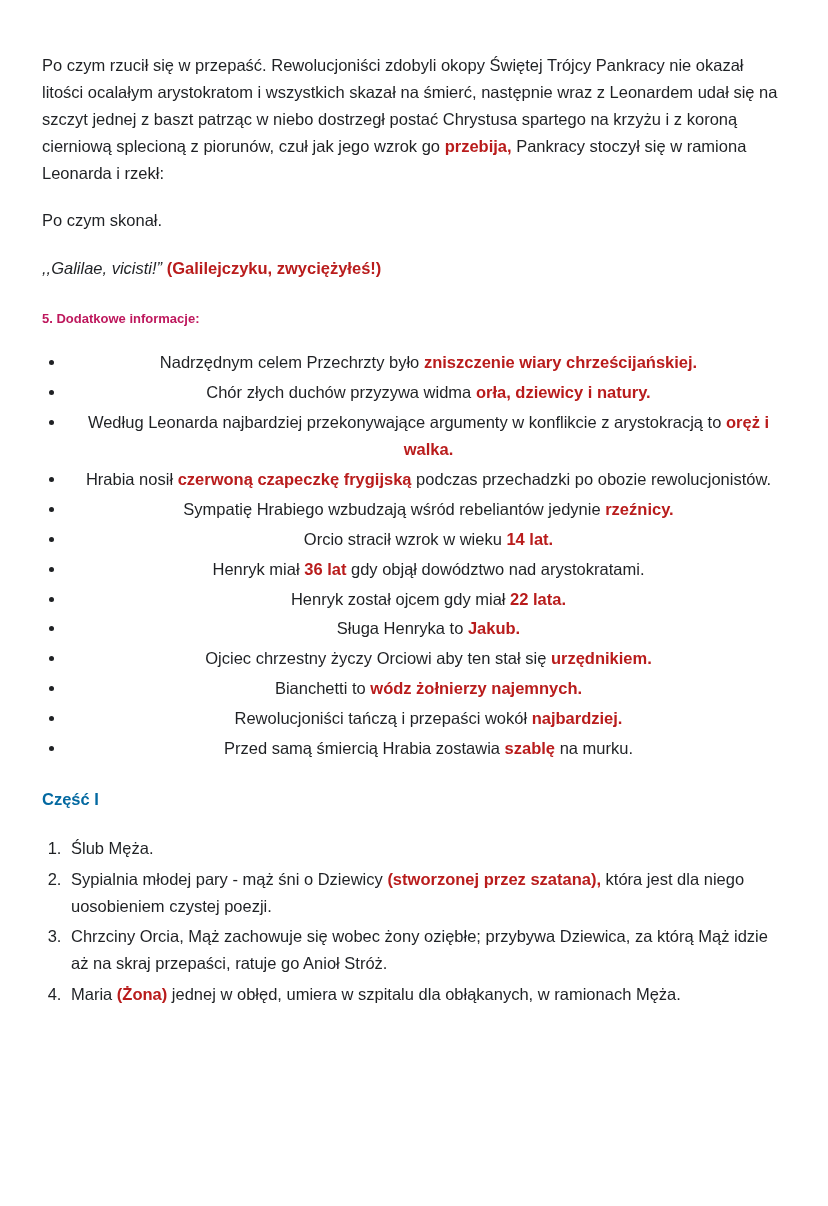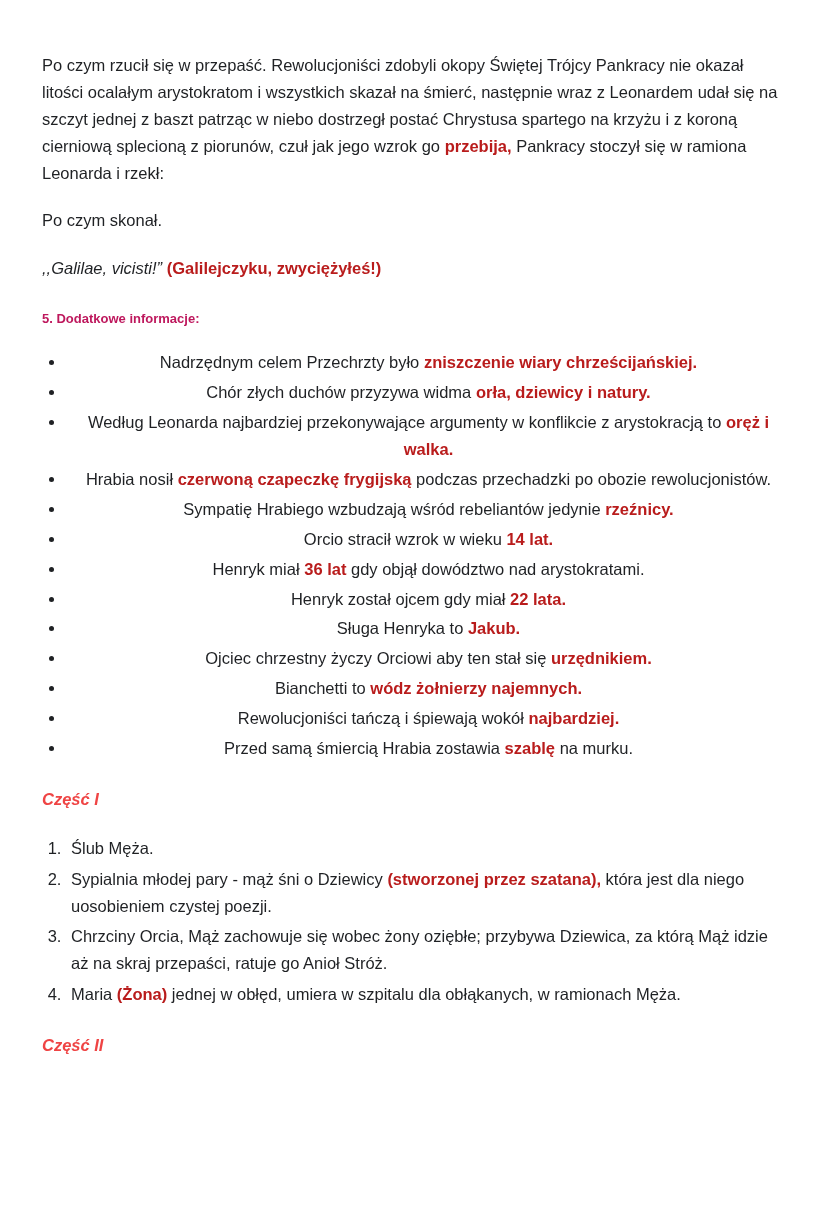--- a/index.html
+++ b/index.html
@@ -19,23 +19,22 @@
   .para { margin: 0 0 21px 0; }
   .heading {
     font-size: 13px;
     font-weight: 700;
     color: #be185d;
     margin: 26px 0 20px 0;
   }
   .subheading {
     font-size: 16.5px;
     font-weight: 700;
-    color: #ef4444;
+    color: #0369a1;
     margin: 24px 0 22px 0;
-    font-style: italic;
   }
   ul.facts {
     list-style: disc;
     margin: 0 0 24px 0;
     padding-left: 24px;
     text-align: center;
   }
   ul.facts > li {
     padding-left: 5px;
     margin-bottom: 3px;
@@ -70,29 +69,28 @@
       <li><span>Chór złych duchów przyzywa widma </span><span class="b">orła, dziewicy i natury.</span></li>
       <li><span>Według Leonarda najbardziej przekonywające argumenty w konflikcie z arystokracją to </span><span class="b">oręż i walka.</span></li>
       <li><span>Hrabia nosił </span><span class="b">czerwoną czapeczkę frygijską</span><span> podczas przechadzki po obozie rewolucjonistów.</span></li>
       <li><span>Sympatię Hrabiego wzbudzają wśród rebeliantów jedynie </span><span class="b">rzeźnicy.</span></li>
       <li><span>Orcio stracił wzrok w wieku </span><span class="b">14 lat.</span></li>
       <li><span>Henryk miał </span><span class="b">36 lat</span><span> gdy objął dowództwo nad arystokratami.</span></li>
       <li><span>Henryk został ojcem gdy miał </span><span class="b">22 lata.</span></li>
       <li><span>Sługa Henryka to </span><span class="b">Jakub.</span></li>
       <li><span>Ojciec chrzestny życzy Orciowi aby ten stał się </span><span class="b">urzędnikiem.</span></li>
       <li><span>Bianchetti to </span><span class="b">wódz żołnierzy najemnych.</span></li>
-      <li><span>Rewolucjoniści tańczą i śpiewają wokół </span><span class="b">najbardziej.</span></li>
+      <li><span>Rewolucjoniści tańczą i przepaści wokół </span><span class="b">najbardziej.</span></li>
       <li><span>Przed samą śmiercią Hrabia zostawia </span><span class="b">szablę</span><span> na murku.</span></li>
     </ul>
 
 
   <h3 class="subheading">Część I</h3>
 
   <ol class="events">
       <li><span>Ślub Męża.</span></li>
       <li><span>Sypialnia młodej pary - mąż śni o Dziewicy </span><span class="b">(stworzonej przez szatana),</span><span> która jest dla niego uosobieniem czystej poezji.</span></li>
       <li><span>Chrzciny Orcia, Mąż zachowuje się wobec żony oziębłe; przybywa Dziewica, za którą Mąż idzie aż na skraj przepaści, ratuje go Anioł Stróż.</span></li>
       <li><span>Maria </span><span class="b">(Żona)</span><span> jednej w obłęd, umiera w szpitalu dla obłąkanych, w ramionach Męża.</span></li>
     </ol>
 
-  <h3 class="subheading">Część II</h3>
 
 </main>
 
 </body></html>

